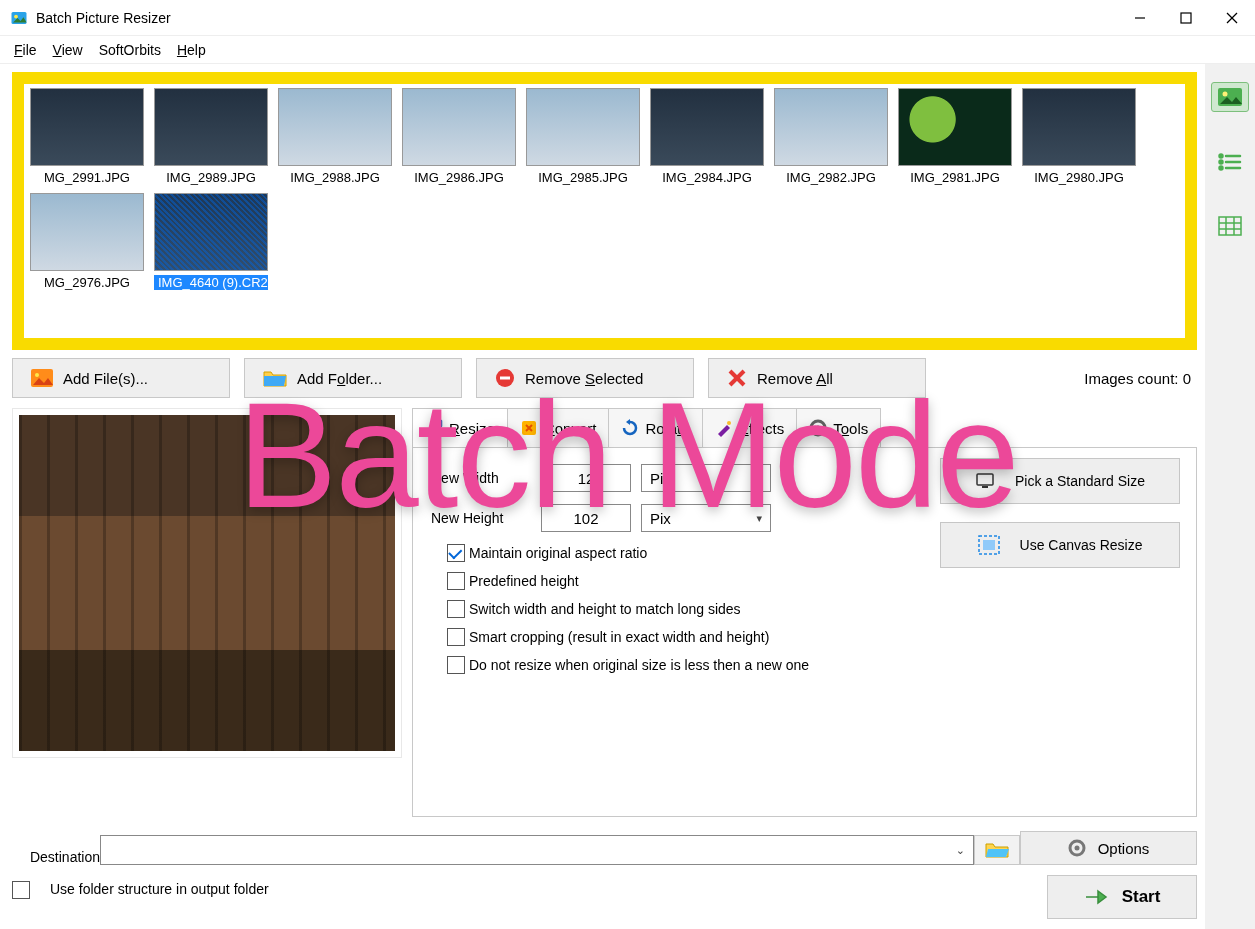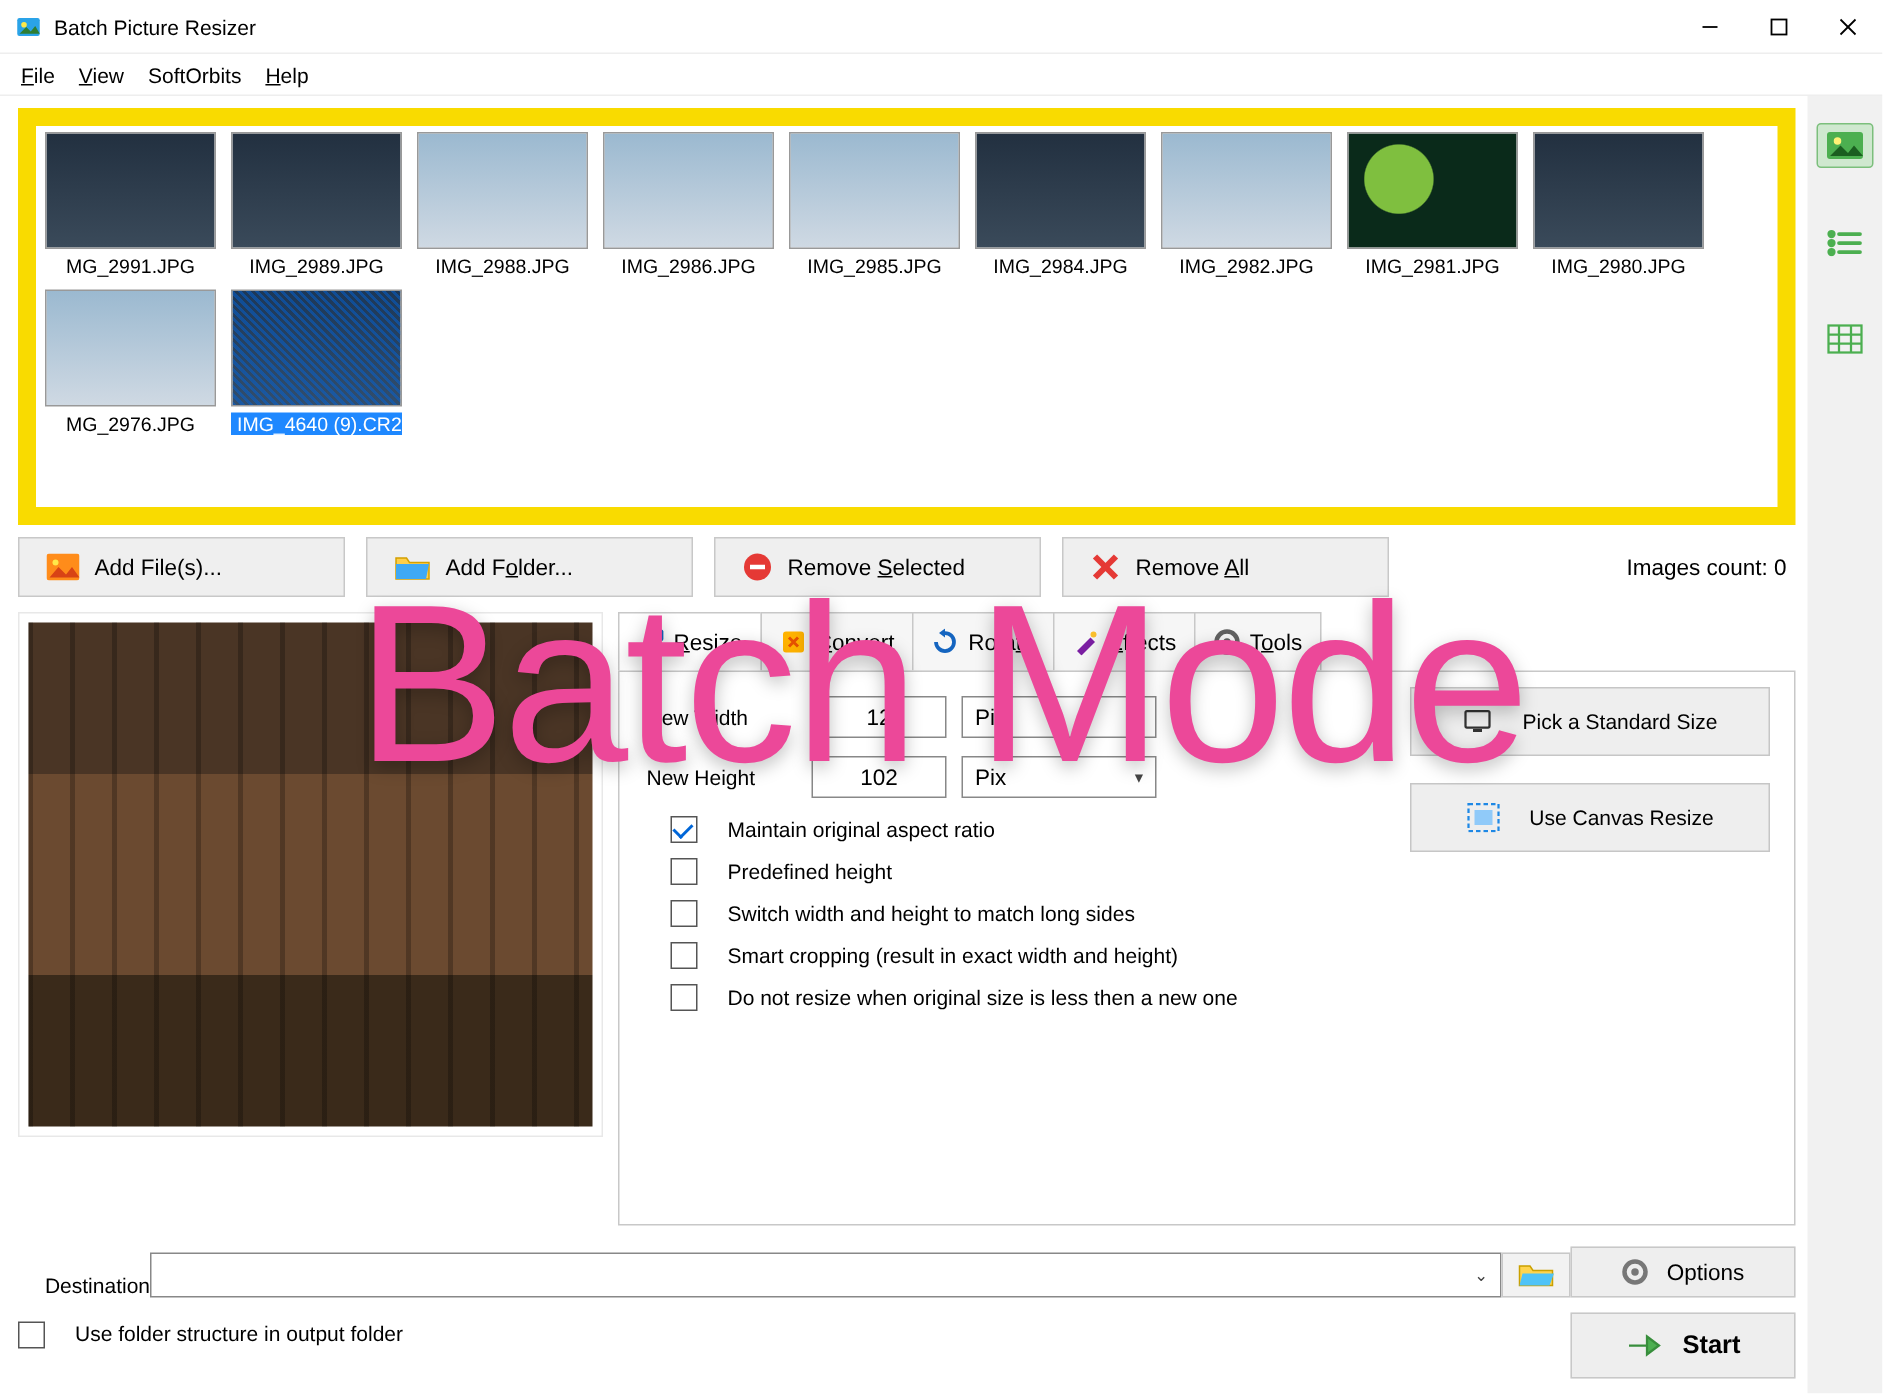--- a/index.html
+++ b/index.html
@@ -65,31 +65,31 @@
   .tabset { display:flex; height: 40px; }
   .tab { border: 1px solid #c8c8c8; background:#f6f6f6; display:flex; align-items:center; gap:6px; padding: 0 12px; font-size:15px; margin-right:-1px;}
   .tab.active { background:#fff; border-bottom-color:#fff; font-weight:500;}
   .tab .u{text-decoration:underline;}
   .tab-body { border:1px solid #c8c8c8; border-top:1px solid #c8c8c8; margin-top:-1px; padding: 16px 18px; background:#fff; position:relative; flex:1;}
   .form-row { display:flex; align-items:center; gap: 10px; margin-bottom: 12px; }
   .form-row label { width: 100px; }
   .num-input { width: 90px; height: 28px; border:1px solid #888; text-align:center; font-size:15px;}
   .unit-sel { width: 130px; height: 28px; border:1px solid #888; background:#fff; display:flex; align-items:center; justify-content:space-between; padding:0 8px; font-size:15px;}
   .chev { font-size:11px; color:#444;}
-  .ck-row { display:flex; align-items:center; gap:20px; margin: 10px 0; padding-left: 16px; }
+  .ck-row { display:flex; align-items:center; gap:4px; margin: 10px 0; padding-left: 16px; }
   .ck { width:18px; height:18px; border:1px solid #555; display:flex; align-items:center; justify-content:center; background:#fff;}
   .ck.checked::after{ content:""; width:10px; height:6px; border-left:2px solid #0066d8; border-bottom:2px solid #0066d8; transform: rotate(-45deg) translateY(-1px);}
   .side-buttons { position:absolute; top: 10px; right: 16px; width: 240px; display:flex; flex-direction:column; gap: 18px;}
   .side-btn { height: 46px; border:1px solid #c6c6c6; background:#eee; display:flex; align-items:center; justify-content:center; gap:20px;}
   
   .dest-row { display:flex; align-items:flex-end; gap: 0; margin-top: 14px; }
   .dest-row label { width: 88px; text-align:right; }
   .dest-combo { flex:1; height: 30px; border:1px solid #888; display:flex; align-items:center; justify-content:flex-end; padding-right:8px; background:#fff;}
   .browse-btn { width:46px; height:30px; border:1px solid #c8c8c8; background:#f2f2f2; display:flex; align-items:center; justify-content:center;}
-  .options-btn { width: 150px; height: 34px; border:1px solid #c8c8c8; background:#eee; display:flex; align-items:center; justify-content:center; gap:12px; font-size:15px;}
+  .options-btn { width: 177px; height: 34px; border:1px solid #c8c8c8; background:#eee; display:flex; align-items:center; justify-content:center; gap:12px; font-size:15px;}
   .start-btn { width: 150px; height: 44px; border:1px solid #c8c8c8; background:#eee; display:flex; align-items:center; justify-content:center; gap:14px; font-size:17px; font-weight:bold;}
   .bottom-right { display:flex; flex-direction:column; gap:10px; align-items:flex-end;}
   .bottom-row { display:flex; gap:12px; margin-top: 10px; align-items:flex-start;}
   .ufsr { flex:1; display:flex; align-items:flex-start; gap:20px; margin-top: 6px;}
   
   .overlay-text { position:absolute; left:0; right:0; top: 380px; text-align:center;
       font-size: 150px; font-weight: 500; color: #ec4899;
       text-shadow: 0 4px 12px rgba(0,0,0,.25); pointer-events:none; letter-spacing: -2px;
       font-family: "Segoe UI", Arial, sans-serif; line-height: 1;}
 </style>

